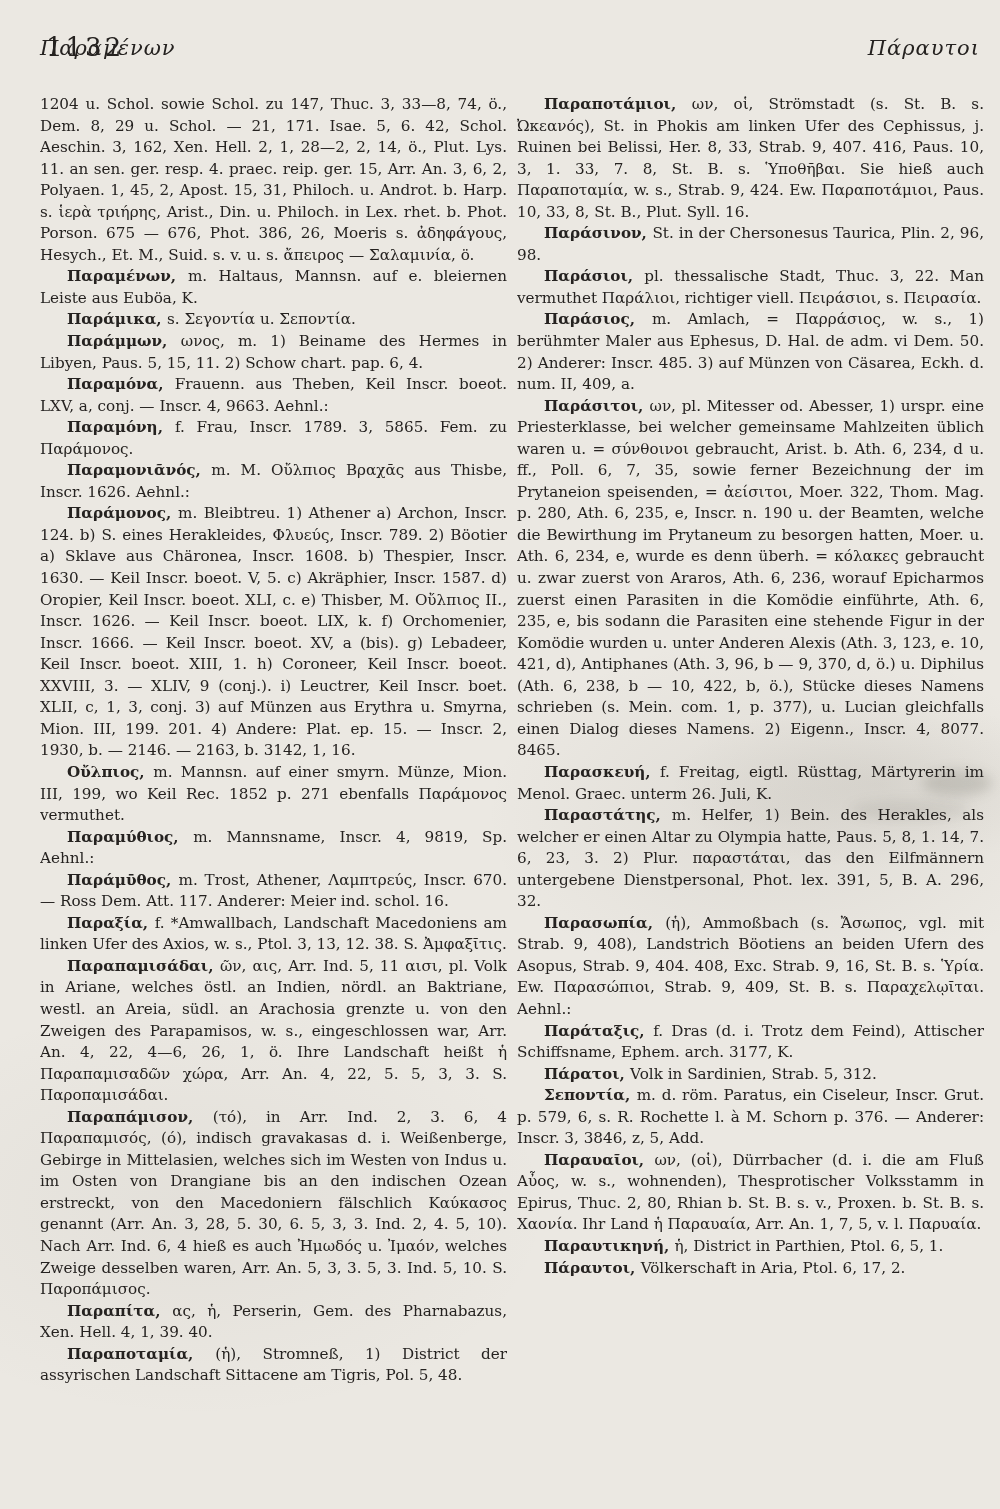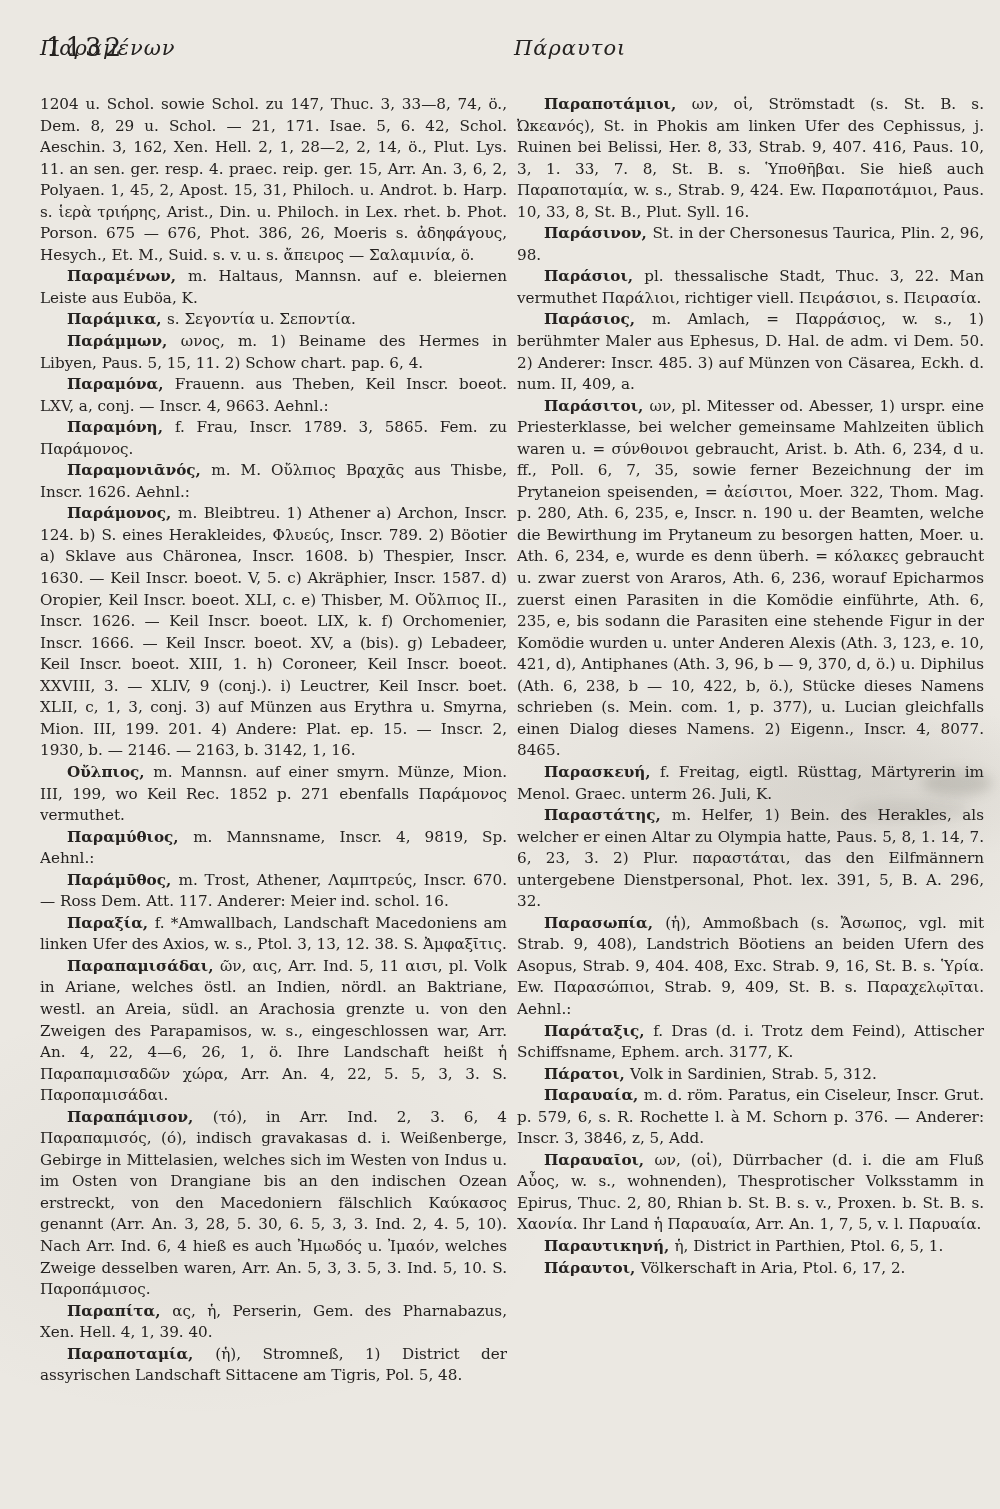--- a/index.html
+++ b/index.html
@@ -14,21 +14,21 @@
     overflow:hidden;
     box-sizing:border-box;
   }
   .running-head { position:absolute; top:28px; left:0; width:100%; height:44px; }
   .page-number {
     position:absolute; left:46px; top:4px;
     font-size:26px; letter-spacing:3px; font-weight:normal;
   }
   .rh-keyword { position:absolute; top:8px; font-size:21px; font-style:italic; letter-spacing:1px; }
   .rh-left  { left:40px;  width:466px; text-align:left; }
-  .rh-right { left:514px; width:466px; text-align:left; }
+  .rh-right { left:514px; width:466px; text-align:right; }
   .columns {
     position:absolute; top:70px; left:40px; bottom:4px;
     display:flex; gap:10px;margin-top:24px;
   }
   .col {
     width:467px; text-align:justify;
     font-size:15.2px; line-height:21.55px;
     hyphens:auto; overflow:hidden;
   }
   p.entry { margin:0; text-indent:27px; }
@@ -76,19 +76,19 @@
         <p class="entry"><b>Παραποτάμιοι, </b><span>ων, οἱ, Strömstadt (s. St. B. s. Ὠκεανός), St. in Phokis am linken Ufer des Cephissus, j. Ruinen bei Belissi, Her. 8, 33, Strab. 9, 407. 416, Paus. 10, 3, 1. 33, 7. 8, St. B. s. Ὑποθῆβαι. Sie hieß auch Παραποταμία, w. s., Strab. 9, 424. Ew. Παραποτάμιοι, Paus. 10, 33, 8, St. B., Plut. Syll. 16.</span></p>
         <p class="entry"><b>Παράσινον, </b><span>St. in der Chersonesus Taurica, Plin. 2, 96, 98.</span></p>
         <p class="entry"><b>Παράσιοι, </b><span>pl. thessalische Stadt, Thuc. 3, 22. Man vermuthet Παράλιοι, richtiger viell. Πειράσιοι, s. Πειρασία.</span></p>
         <p class="entry"><b>Παράσιος, </b><span>m. Amlach, = Παρράσιος, w. s., 1) berühmter Maler aus Ephesus, D. Hal. de adm. vi Dem. 50. 2) Anderer: Inscr. 485. 3) auf Münzen von Cäsarea, Eckh. d. num. II, 409, a.</span></p>
         <p class="entry"><b>Παράσιτοι, </b><span>ων, pl. Mitesser od. Abesser, 1) urspr. eine Priesterklasse, bei welcher gemeinsame Mahlzeiten üblich waren u. = σύνθοινοι gebraucht, Arist. b. Ath. 6, 234, d u. ff., Poll. 6, 7, 35, sowie ferner Bezeichnung der im Prytaneion speisenden, = ἀείσιτοι, Moer. 322, Thom. Mag. p. 280, Ath. 6, 235, e, Inscr. n. 190 u. der Beamten, welche die Bewirthung im Prytaneum zu besorgen hatten, Moer. u. Ath. 6, 234, e, wurde es denn überh. = κόλακες gebraucht u. zwar zuerst von Araros, Ath. 6, 236, worauf Epicharmos zuerst einen Parasiten in die Komödie einführte, Ath. 6, 235, e, bis sodann die Parasiten eine stehende Figur in der Komödie wurden u. unter Anderen Alexis (Ath. 3, 123, e. 10, 421, d), Antiphanes (Ath. 3, 96, b — 9, 370, d, ö.) u. Diphilus (Ath. 6, 238, b — 10, 422, b, ö.), Stücke dieses Namens schrieben (s. Mein. com. 1, p. 377), u. Lucian gleichfalls einen Dialog dieses Namens. 2) Eigenn., Inscr. 4, 8077. 8465.</span></p>
         <p class="entry"><b>Παρασκευή, </b><span>f. Freitag, eigtl. Rüsttag, Märtyrerin im Menol. Graec. unterm 26. Juli, K.</span></p>
         <p class="entry"><b>Παραστάτης, </b><span>m. Helfer, 1) Bein. des Herakles, als welcher er einen Altar zu Olympia hatte, Paus. 5, 8, 1. 14, 7. 6, 23, 3. 2) Plur. παραστάται, das den Eilfmännern untergebene Dienstpersonal, Phot. lex. 391, 5, B. A. 296, 32.</span></p>
         <p class="entry"><b>Παρασωπία, </b><span>(ἡ), Ammoßbach (s. Ἄσωπος, vgl. mit Strab. 9, 408), Landstrich Böotiens an beiden Ufern des Asopus, Strab. 9, 404. 408, Exc. Strab. 9, 16, St. B. s. Ὑρία. Ew. Παρασώπιοι, Strab. 9, 409, St. B. s. Παραχελῳῖται. Aehnl.:</span></p>
         <p class="entry"><b>Παράταξις, </b><span>f. Dras (d. i. Trotz dem Feind), Attischer Schiffsname, Ephem. arch. 3177, K.</span></p>
         <p class="entry"><b>Πάρατοι, </b><span>Volk in Sardinien, Strab. 5, 312.</span></p>
-        <p class="entry"><b>Παραυαία, </b><span>m. d. röm. Paratus, ein Ciseleur, Inscr. Grut. p. 579, 6, s. R. Rochette l. à M. Schorn p. 376. — Anderer: Inscr. 3, 3846, z, 5, Add.</span></p>
+        <p class="entry"><b>Σεποντία, </b><span>m. d. röm. Paratus, ein Ciseleur, Inscr. Grut. p. 579, 6, s. R. Rochette l. à M. Schorn p. 376. — Anderer: Inscr. 3, 3846, z, 5, Add.</span></p>
         <p class="entry"><b>Παραυαῖοι, </b><span>ων, (οἱ), Dürrbacher (d. i. die am Fluß Αὖος, w. s., wohnenden), Thesprotischer Volksstamm in Epirus, Thuc. 2, 80, Rhian b. St. B. s. v., Proxen. b. St. B. s. Χαονία. Ihr Land ἡ Παραυαία, Arr. An. 1, 7, 5, v. l. Παρυαία.</span></p>
         <p class="entry"><b>Παραυτικηνή, </b><span>ἡ, District in Parthien, Ptol. 6, 5, 1.</span></p>
         <p class="entry"><b>Πάραυτοι, </b><span>Völkerschaft in Aria, Ptol. 6, 17, 2.</span></p>
       </div>
   </div>
 </div>
 
 </body></html>

